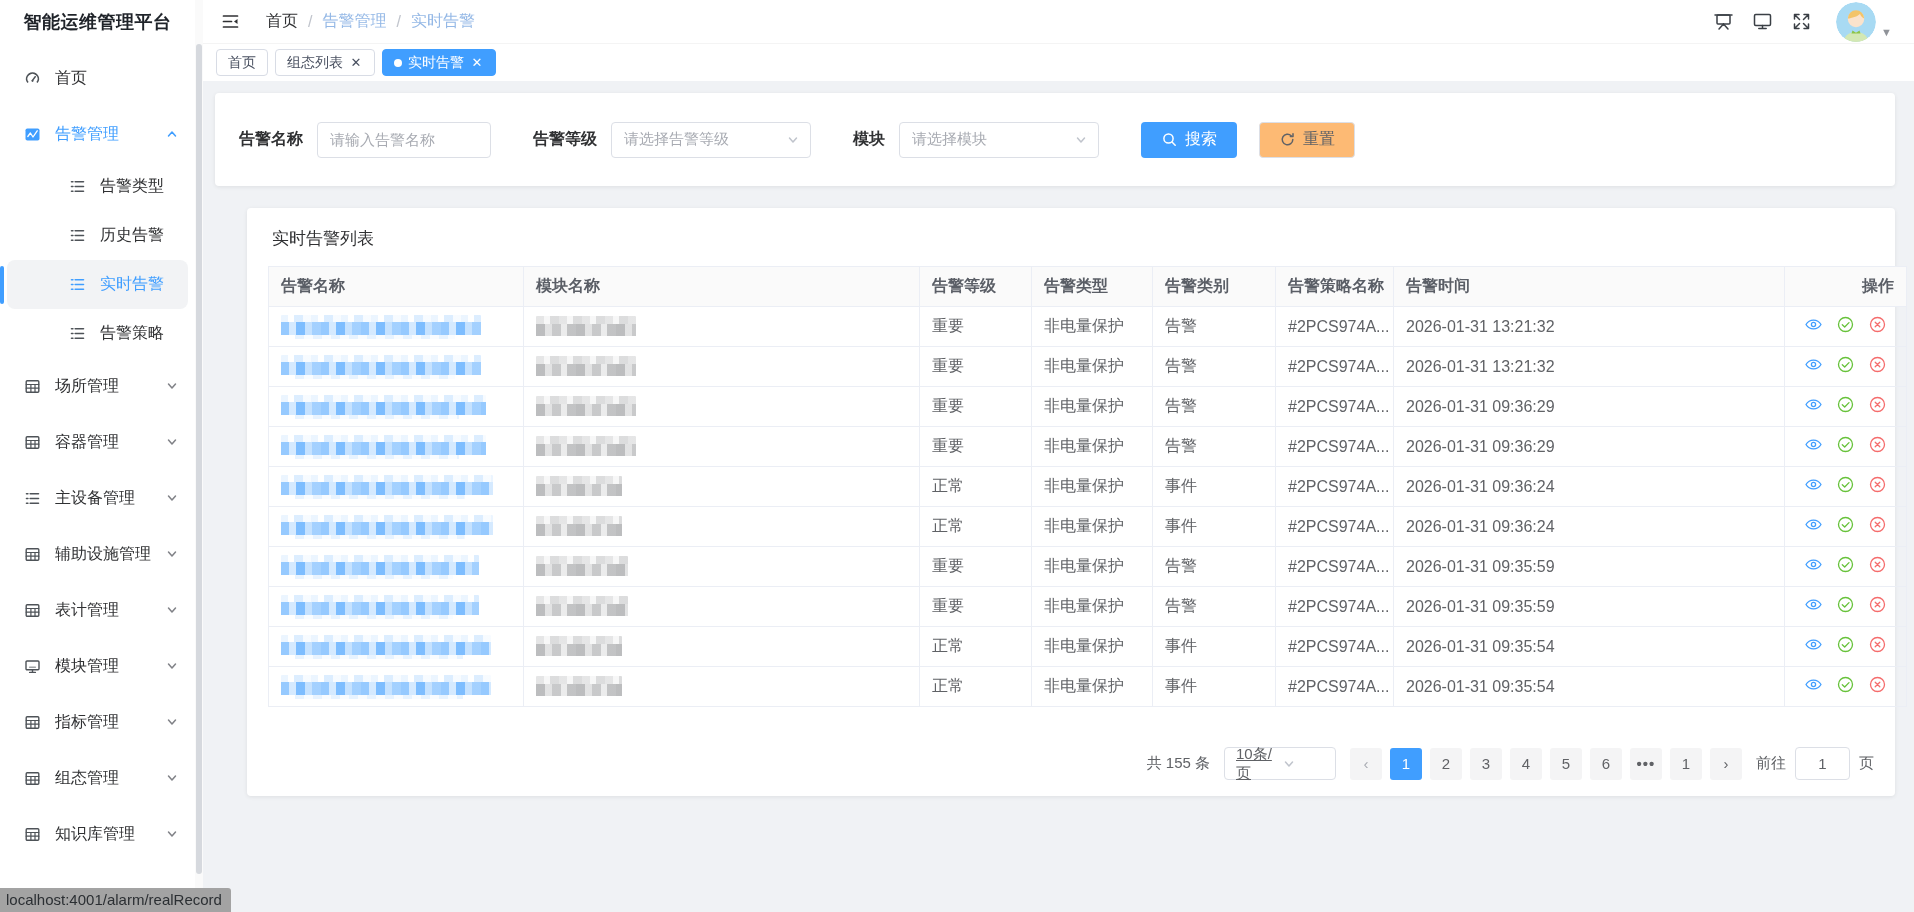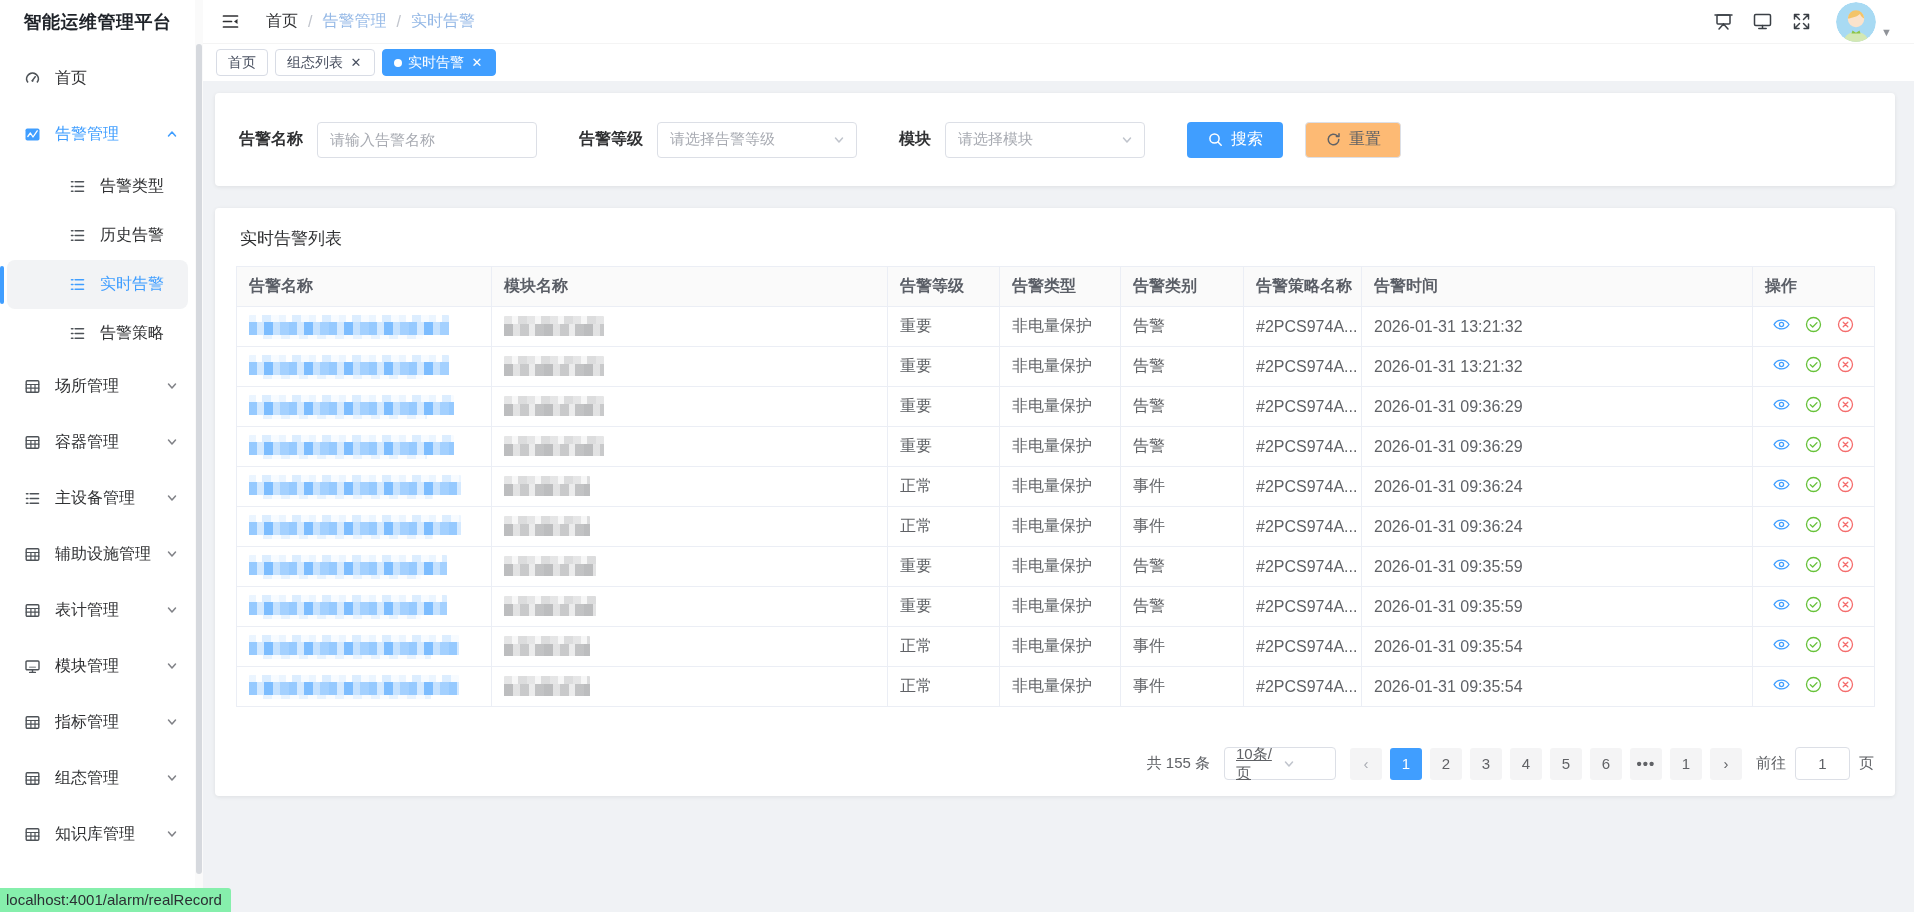--- a/index.html
+++ b/index.html
@@ -54,37 +54,37 @@
 
   .content { flex:1; background:#f0f2f5; padding:12px 19px 0 12px; overflow:hidden; }
   .card { background:#fff; border-radius:4px; box-shadow:0 1px 4px rgba(0,0,0,.08); }
 
   
   .search-card { padding:24px; margin-bottom:22px; height:93px; display:flex; align-items:center; }
   .search-form { display:flex; align-items:center; }
   .form-item { display:flex; align-items:center; margin-right:42px; }
   .form-item label { font-weight:bold; color:#303133; font-size:16px; margin-right:14px; white-space:nowrap; }
   .inp, .sel { height:36px; border:1px solid #dcdfe6; border-radius:4px; background:#fff; font-size:15px; }
-  .inp { width:220px; padding:0 12px; color:#6d28d9; font-family:inherit; }
+  .inp { width:174px; padding:0 12px; color:#6d28d9; font-family:inherit; }
   .inp::placeholder { color:#a8abb2; }
   .sel { width:200px; display:flex; align-items:center; padding:0 10px 0 12px; color:#a8abb2; cursor:pointer; }
   .sel .sel-text { flex:1; }
   .sel .icn { color:#c0c4cc; }
   .btn { height:36px; border-radius:4px; font-size:16px; display:inline-flex; align-items:center; gap:7px;
     padding:0 19px; cursor:pointer; border:1px solid transparent; font-family:inherit; }
   .btn-primary { background:#409EFF; color:#fff; margin-right:22px; }
   .btn-plain { background:#fdba74; border-color:#dcdfe6; color:#606266; }
 
   
-  .table-card { padding:13px 21px 16px; }
+  .table-card { padding:13px 21px 16px;margin-left:32px; }
   .panel-title { font-size:17px; color:#303133; font-weight:500; padding:6px 0 16px 4px; }
   table { border-collapse:collapse; table-layout:fixed; width:1638px; font-size:16px; }
   thead th { background:#fafafa; color:#5a5e66; font-weight:bold; text-align:left; height:40px;
     padding:0 12px; border:1px solid #ebeef5; white-space:nowrap; overflow:hidden; }
-  thead th.c-op { text-align:left; }
+  thead th.c-op { text-align:right; }
   tbody td { height:40px; padding:0 12px; border:1px solid #ebeef5; color:#606266; white-space:nowrap; overflow:hidden; }
   td.c-op { text-align:center; }
   .ops { display:inline-flex; gap:13px; align-items:center; justify-content:center; }
   .ops .icn { cursor:pointer; display:inline-flex; }
   .op-view { color:#409EFF; } .op-ok { color:#67C23A; } .op-del { color:#F56C6C; }
 
   .mosaic { height:24px; border-radius:1px; }
   .mosaic-blue {
     background:
       repeating-linear-gradient(90deg, rgba(64,158,255,.10) 0 7px, rgba(64,158,255,0) 7px 13px, rgba(64,158,255,.18) 13px 22px, rgba(64,158,255,.04) 22px 30px) 0 0/100% 7px no-repeat,
@@ -107,21 +107,21 @@
   .page-btn { min-width:32px; height:32px; background:#f4f4f5; border-radius:3px; display:inline-flex; align-items:center;
     justify-content:center; color:#606266; font-size:15px; cursor:pointer; padding:0 4px; }
   .page-btn.active { background:#409EFF; color:#fff; }
   .page-btn.nav { color:#a8abb2; }
   .page-btn.more { letter-spacing:1px; font-weight:bold; }
   .goto { display:flex; align-items:center; gap:9px; }
   .goto-input { width:55px; height:33px; border:1px solid #dcdfe6; border-radius:4px; text-align:center; font-size:15px;
     color:#606266; font-family:inherit; }
 
   
-  .statusbar { position:absolute; left:0; bottom:0; background:#86efac; color:#2b2f33; font-size:15px;
+  .statusbar { position:absolute; left:0; bottom:0; background:#a3a3a3; color:#2b2f33; font-size:15px;
     padding:3px 9px 4px 6px; border-top-right-radius:3px; z-index:10; }
   .icn svg { display:block; }
 </style>
 </head>
 <body>
 
 <div class="app">
 
   <aside class="sidebar">
     <div class="side-title">智能运维管理平台</div>

